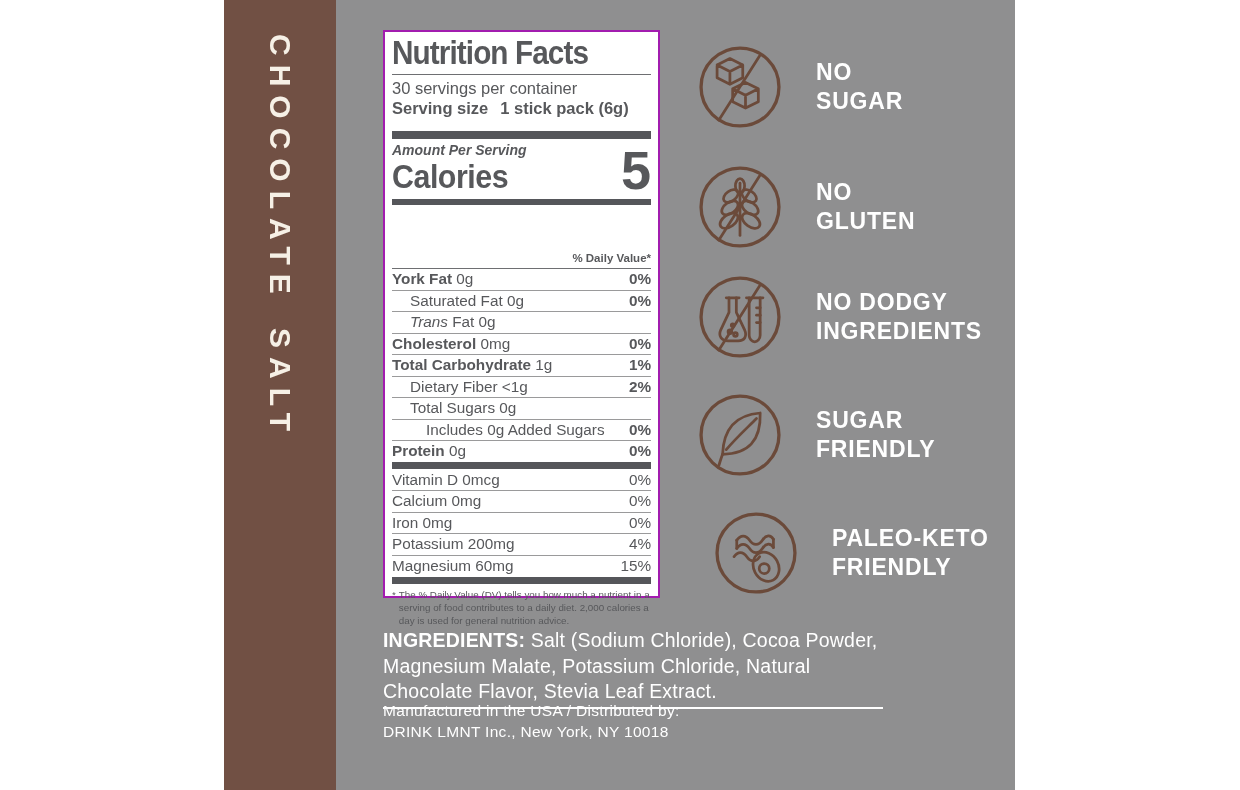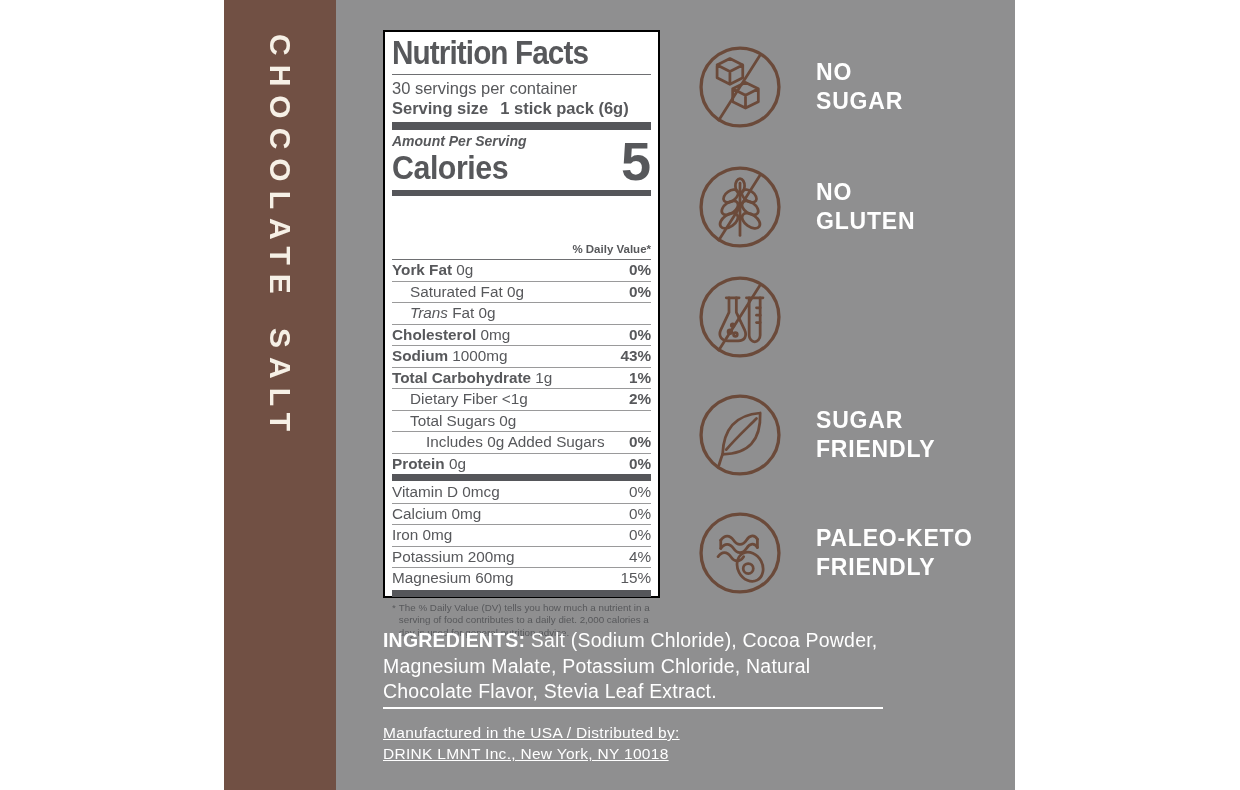--- a/index.html
+++ b/index.html
@@ -8,26 +8,26 @@
   
   .stripe{position:absolute;left:224px;top:0;width:112px;height:790px;background:#715044;}
   .stripe-text{position:absolute;left:50%;top:34px;transform:translateX(-50%);
         writing-mode:vertical-rl;text-orientation:mixed;white-space:nowrap;
         color:#f6f0e6;font-weight:bold;font-size:30px;letter-spacing:9px;word-spacing:8px;}
   
   .panel{position:absolute;left:336px;top:0;width:679px;height:790px;background:#8f8f90;}
 
   
   .nf{position:absolute;left:47px;top:30px;width:277px;height:568px;box-sizing:border-box;
-      background:#ffffff;border:2px solid #000000;padding:0 7px;color:#57585b;}
+      background:#ffffff;border:2px solid #a21caf;padding:0 7px;color:#57585b;}
   .nf-title{font-size:33px;line-height:38px;font-weight:bold;letter-spacing:-1px;
       white-space:nowrap;transform:scaleX(.9);transform-origin:0 50%;margin-top:2px;}
   .rule1{height:1px;background:#6e6f72;margin:2px 0 3px;}
   .nf-serv{font-size:16.5px;line-height:20px;}
-  .nf-ssrow{display:flex;gap:12px;font-size:16.5px;line-height:21px;font-weight:bold;margin-bottom:3px;}
+  .nf-ssrow{display:flex;gap:12px;font-size:16.5px;line-height:21px;font-weight:bold;margin-bottom:12px;}
   .bar8{height:8px;background:#55565a;margin:1px 0 3px;}
   .nf-aps{font-size:14px;line-height:17px;font-weight:bold;font-style:italic;}
   .cal-row{position:relative;height:36px;}
   .cal-label{font-size:33px;line-height:36px;font-weight:bold;letter-spacing:-.5px;
       transform:scaleX(.92);transform-origin:0 50%;white-space:nowrap;}
   .cal-value{position:absolute;right:0;top:-14px;font-size:54px;line-height:50px;font-weight:bold;}
   .bar6{height:6px;background:#55565a;margin:4px 0 0;}
   .nf-dvh{font-size:11.5px;line-height:14px;font-weight:bold;text-align:right;
       padding:3px 0;border-bottom:1px solid #6e6f72;margin-top:43px;}
   .n-row{display:flex;justify-content:space-between;align-items:baseline;
@@ -48,22 +48,22 @@
   .claim-icon svg{display:block;width:88px;height:88px;}
   .claim-icon *{fill:none;stroke:#6b4a3a;stroke-width:3;stroke-linecap:round;stroke-linejoin:round;}
   .claim-icon circle.ring{stroke-width:3.6;}
   .claim-text{color:#ffffff;font-weight:bold;font-size:23px;line-height:29px;letter-spacing:.8px;}
 
   
   .ingredients{position:absolute;left:47px;top:628px;width:512px;color:#ffffff;
       font-size:19.5px;line-height:25.5px;letter-spacing:.2px;}
   .ingredients b{font-weight:bold;}
   .divider{position:absolute;left:47px;top:707px;width:500px;height:2px;background:#ffffff;}
-  .footer{position:absolute;left:47px;top:722px;color:#ffffff;font-size:15.5px;
-      line-height:21px;letter-spacing:.3px;text-decoration:underline;}
+  .footer{position:absolute;left:47px;top:700px;color:#ffffff;font-size:15.5px;
+      line-height:21px;letter-spacing:.3px;}
 </style>
 </head>
 <body>
 
 <div class="page">
 
   <div class="stripe">
     <div class="stripe-text">CHOCOLATE SALT</div>
   </div>
 
@@ -94,24 +94,20 @@
             <span class="n-name">Saturated Fat 0g</span>
             <span class="n-dv bold">0%</span>
           </div>
           <div class="n-row indent-1">
             <span class="n-name"><i>Trans</i> Fat 0g</span>
             <span class="n-dv"></span>
           </div>
           <div class="n-row indent-0">
             <span class="n-name"><b>Cholesterol</b> 0mg</span>
             <span class="n-dv bold">0%</span>
-          </div>
-          <div class="n-row indent-0">
-            <span class="n-name"><b>Sodium</b> 1000mg</span>
-            <span class="n-dv bold">43%</span>
           </div>
           <div class="n-row indent-0">
             <span class="n-name"><b>Total Carbohydrate</b> 1g</span>
             <span class="n-dv bold">1%</span>
           </div>
           <div class="n-row indent-1">
             <span class="n-name">Dietary Fiber &lt;1g</span>
             <span class="n-dv bold">2%</span>
           </div>
           <div class="n-row indent-1">
@@ -207,38 +203,42 @@
             <circle cx="43" cy="67" r="2"></circle>
             <circle cx="40" cy="57" r="1.5"></circle>
           <path d="M58 27 L58 68 C58 72 61 75 64 75 C67 75 70 72 70 68 L70 27"></path>
           <line x1="55" y1="27" x2="73" y2="27"></line>
           <line x1="66" y1="38" x2="70" y2="38"></line>
           <line x1="66" y1="46" x2="70" y2="46"></line>
           <line x1="66" y1="54" x2="70" y2="54"></line>
           <line x1="70" y1="13" x2="25" y2="84"></line>
         </svg>
       </span>
+      <div class="claim-text">
+        <div>NO DODGY</div>
+        <div>INGREDIENTS</div>
+      </div>
     </div>
 
     <div class="claim" style="left:360px;top:391px;">
       <span class="claim-icon">
         <svg viewBox="0 0 96 96">
           <circle class="ring" cx="48" cy="48" r="42.5"></circle>
           <path d="M70 24 C44 26 30 41 29 69 C57 69 71 54 70 24 Z"></path>
           <path d="M29 69 C27 74 26 78 25 81"></path>
           <path d="M33 64 C43 52 54 42 66 30"></path>
         </svg>
       </span>
       <div class="claim-text">
         <div>SUGAR</div>
         <div>FRIENDLY</div>
       </div>
     </div>
 
-    <div class="claim" style="left:360px;top:509px;">
+    <div class="claim" style="left:376px;top:509px;">
       <span class="claim-icon">
         <svg viewBox="0 0 96 96">
           <circle class="ring" cx="48" cy="48" r="42.5"></circle>
           <path d="M27 34 C31 28 37 28 41 34 C45 40 51 40 55 34 C59 28 64 28 67 33"></path>
           <path d="M27 43 C31 37 37 37 41 43 C45 49 51 49 55 43 C59 37 64 37 67 42"></path>
           <line x1="27" y1="34" x2="27" y2="43"></line>
           <line x1="67" y1="33" x2="67" y2="42"></line>
           <path d="M24 52 C28 46 34 46 38 52 C42 58 48 58 52 52"></path>
           <ellipse cx="59" cy="63" rx="13.5" ry="16.5" transform="rotate(-28 59 63)"></ellipse>
           <circle cx="57" cy="65" r="5.5"></circle>

